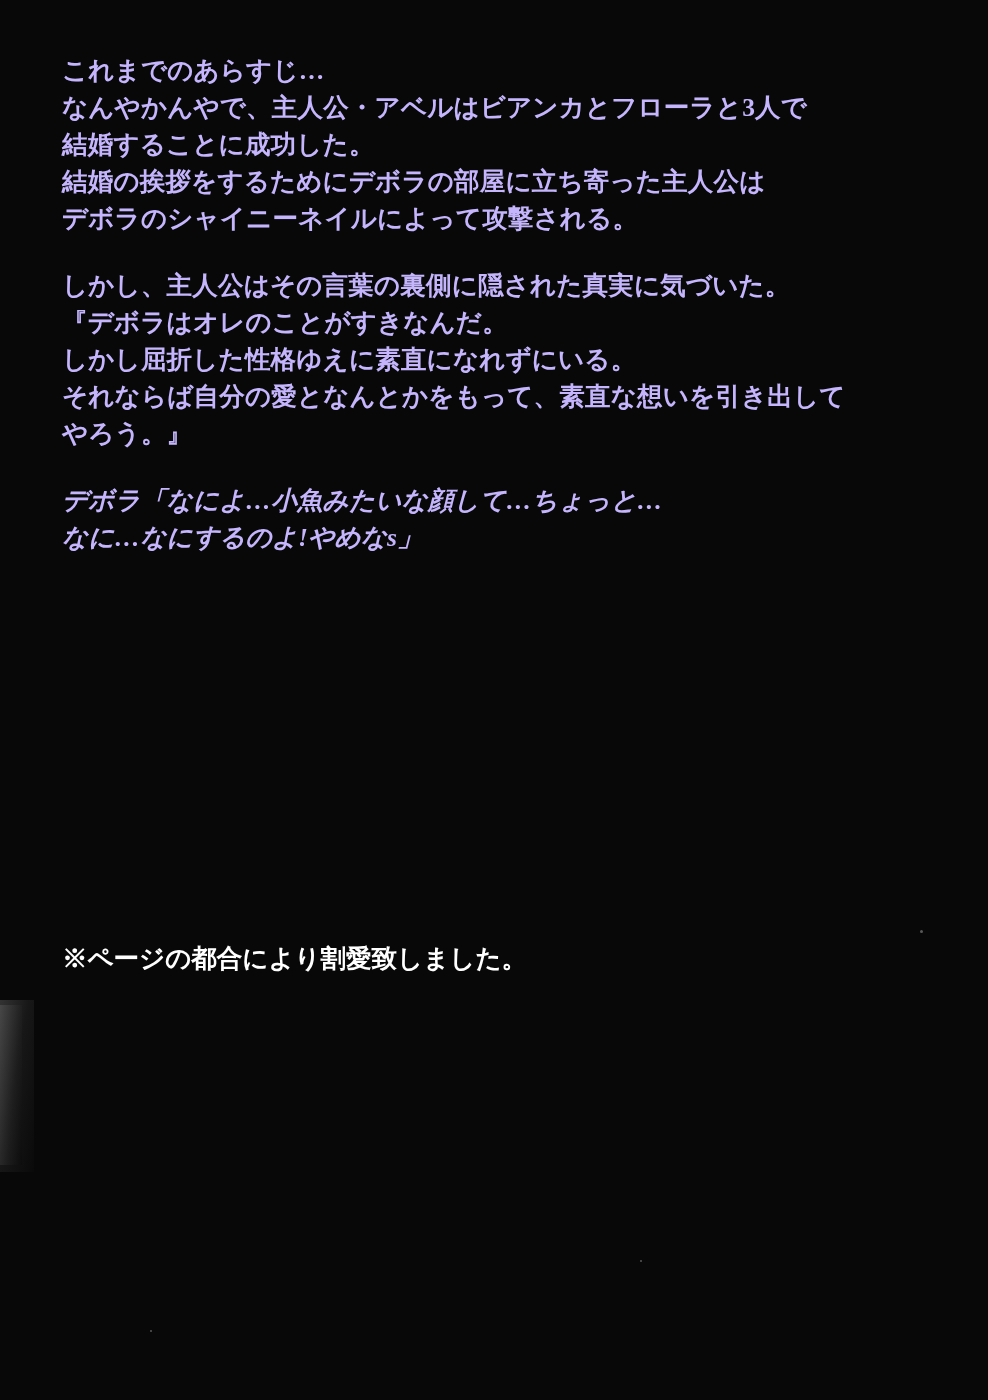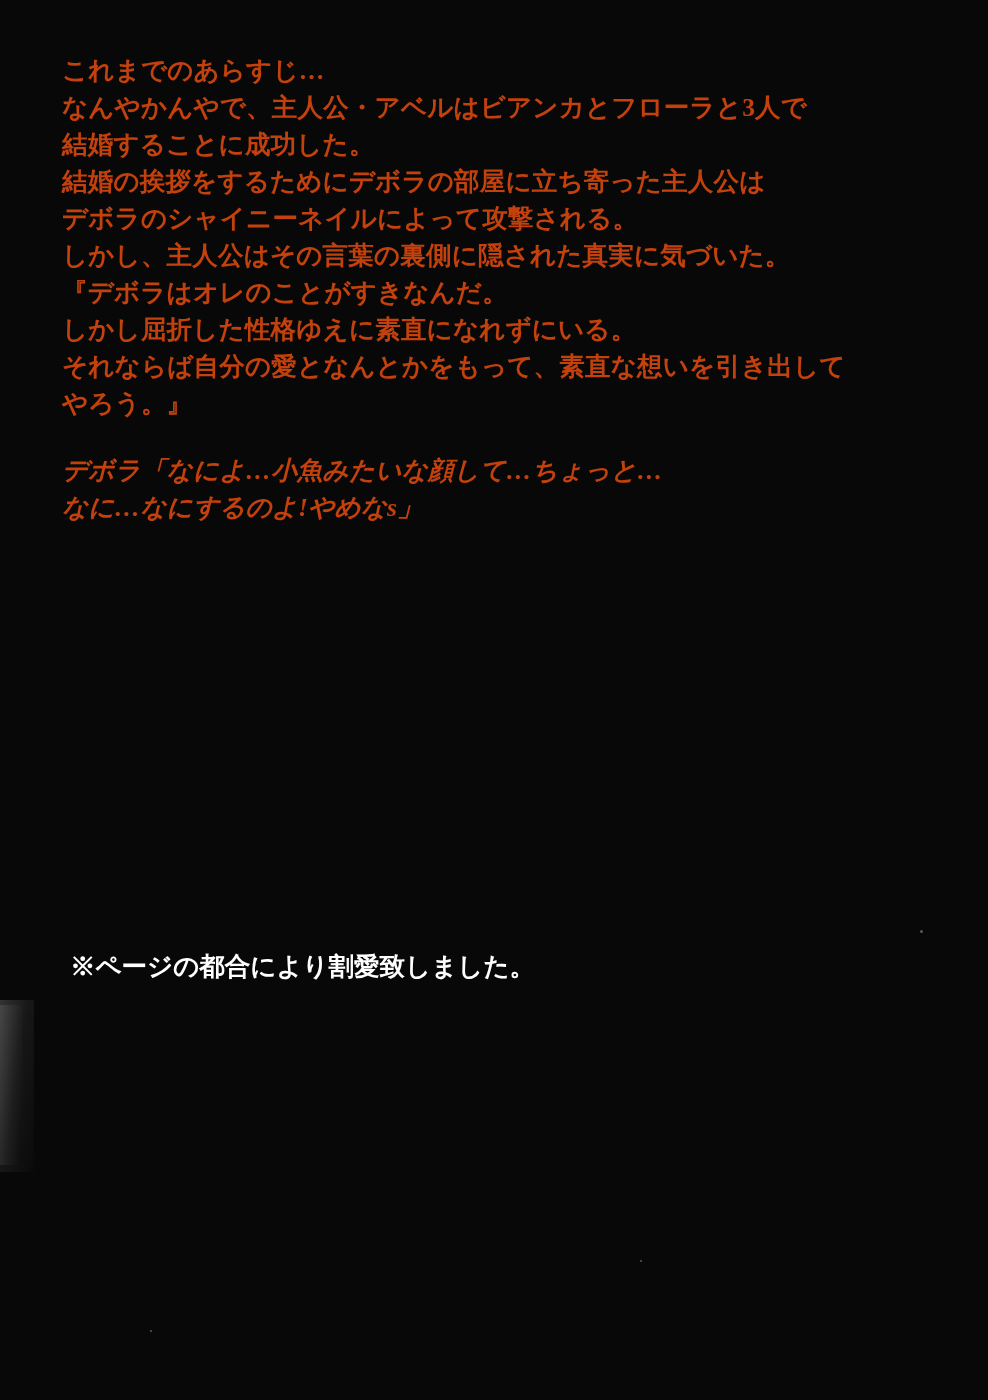--- a/index.html
+++ b/index.html
@@ -51,40 +51,40 @@
   }
 
   .text-layer {
     position: absolute;
     left: 62px;
     top: 52px;
     width: 880px;
   }
 
   .para {
-    color: #c2410c;
+    color: #c4b5fd;
     font-size: 25.5px;
     line-height: 37px;
     letter-spacing: 0.2px;
     font-weight: 700;
     white-space: pre-wrap;
     margin: 0;
     text-rendering: optimizeLegibility;
   }
 
   .para.gap-1 { margin-top: 28px; }
-  .para.gap-2 { }
+  .para.gap-2 { margin-top: 30px; }
   .para.gap-3 { margin-top: 30px; font-style: italic; }
   .note {
     color: #ffffff;
     font-size: 25.5px;
     line-height: 37px;
     font-weight: 700;
     white-space: pre-wrap;
-    margin: 8px;
+    margin: 0;
     position: absolute;
     left: 62px;
     top: 940px;
     width: 880px;
   }
 </style>
 </head>
 <body>
 
 <div class="page">

